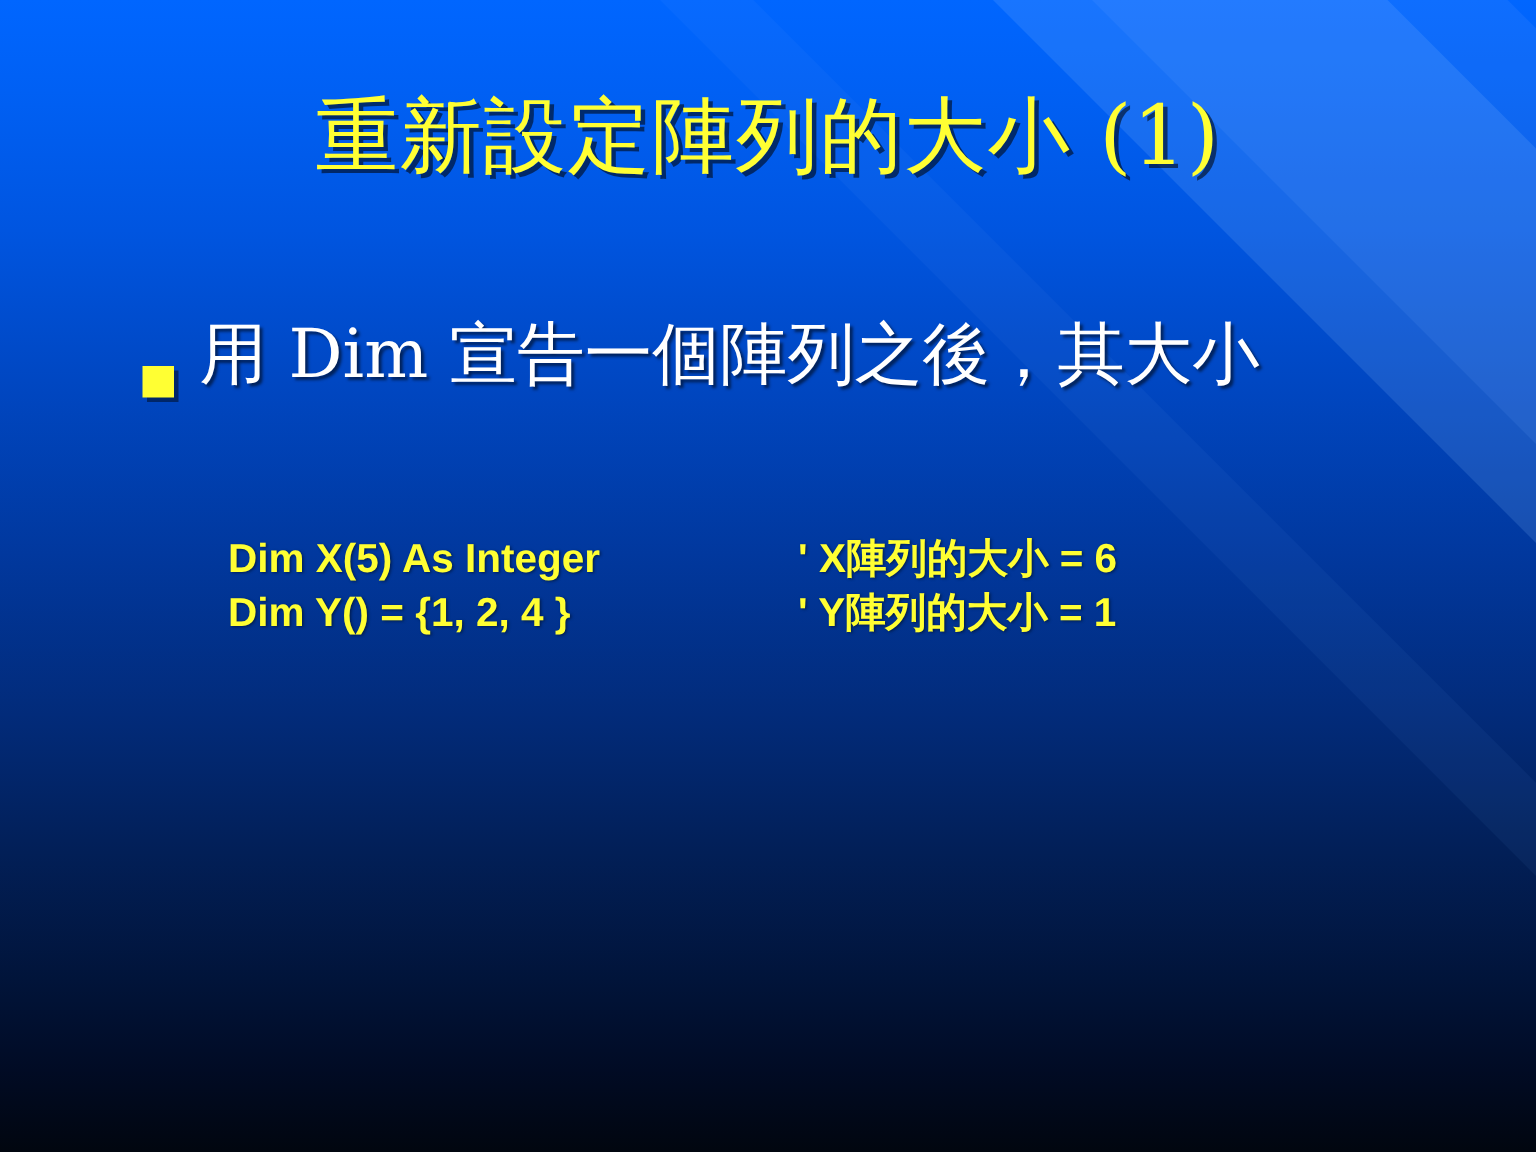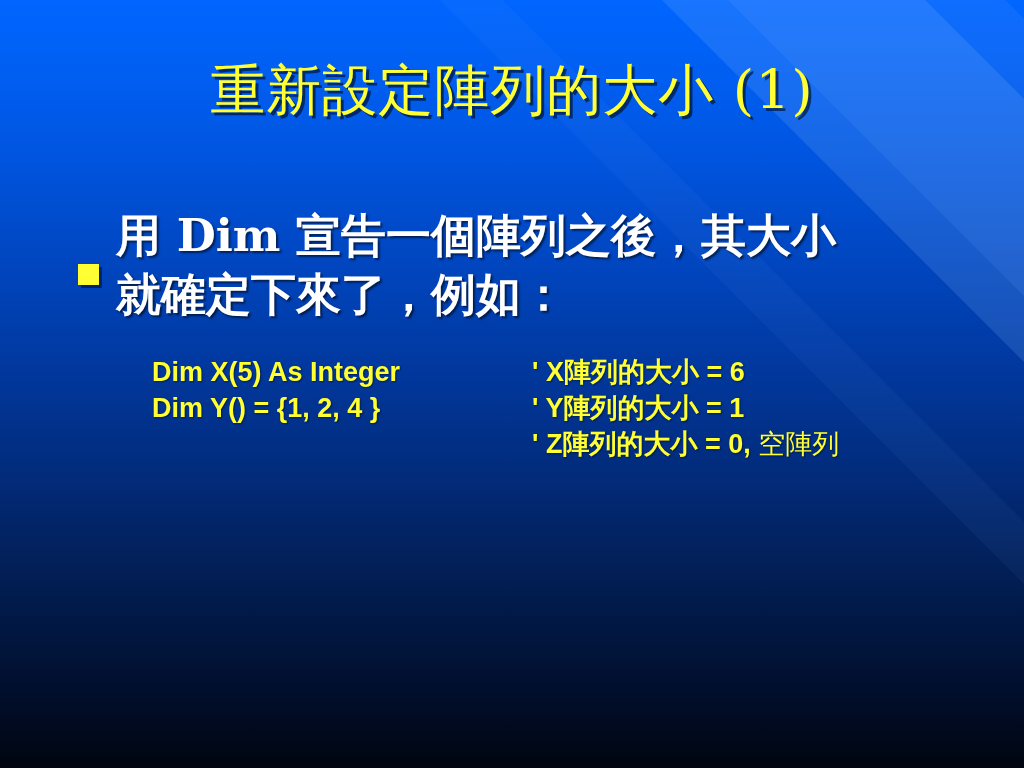--- a/index.html
+++ b/index.html
@@ -90,26 +90,25 @@
     line-height: 64px;
     color: #ffff33;
     letter-spacing: 1px;
     text-shadow: 3px 3px 0 rgba(0, 0, 0, 0.55);
     white-space: nowrap;
   }
 
   
   .bullet-row {
     position: absolute;
-    left: 78px;
+    left: 95px;
     top: 206px;
     width: 900px;
     display: flex;
-    align-items: center;
-    font-weight: bold;
+    align-items: flex-end;
   }
   .bullet-marker {
     flex: 0 0 auto;
     width: 21px;
     height: 21px;
     margin-top: 18px;
     margin-right: 17px;
     background: #ffff33;
     box-shadow: 3px 3px 0 rgba(0, 0, 0, 0.45);
   }
@@ -167,41 +166,37 @@
     <div class="band b2"></div>
     <div class="band b3"></div>
   </div>
 
   <div class="title">重新設定陣列的大小 (1)</div>
 
   <div class="bullet-row">
     <div class="bullet-marker"></div>
     <div class="bullet-text">
       <div>用  Dim 宣告一個陣列之後，其大小</div>
-      <div>就確定下來了，例如：</div>
     </div>
   </div>
 
   <div class="code-block">
 
     <div class="code-line">
       <span class="code-stmt">Dim X(5) As Integer</span>
       <span class="code-comment">
         <span class="cjk">' X陣列的大小 = 6</span><span class="tail"></span>
       </span>
     </div>
 
     <div class="code-line">
       <span class="code-stmt">Dim Y() = {1, 2, 4 }</span>
       <span class="code-comment">
         <span class="cjk">' Y陣列的大小 = 1</span><span class="tail"></span>
       </span>
     </div>
 
     <div class="code-line">
-      <span class="code-comment">
-        <span class="cjk">' Z陣列的大小 = 0,</span><span class="tail"> 空陣列</span>
-      </span>
     </div>
 
   </div>
 
 </div>
 
 </body></html>

